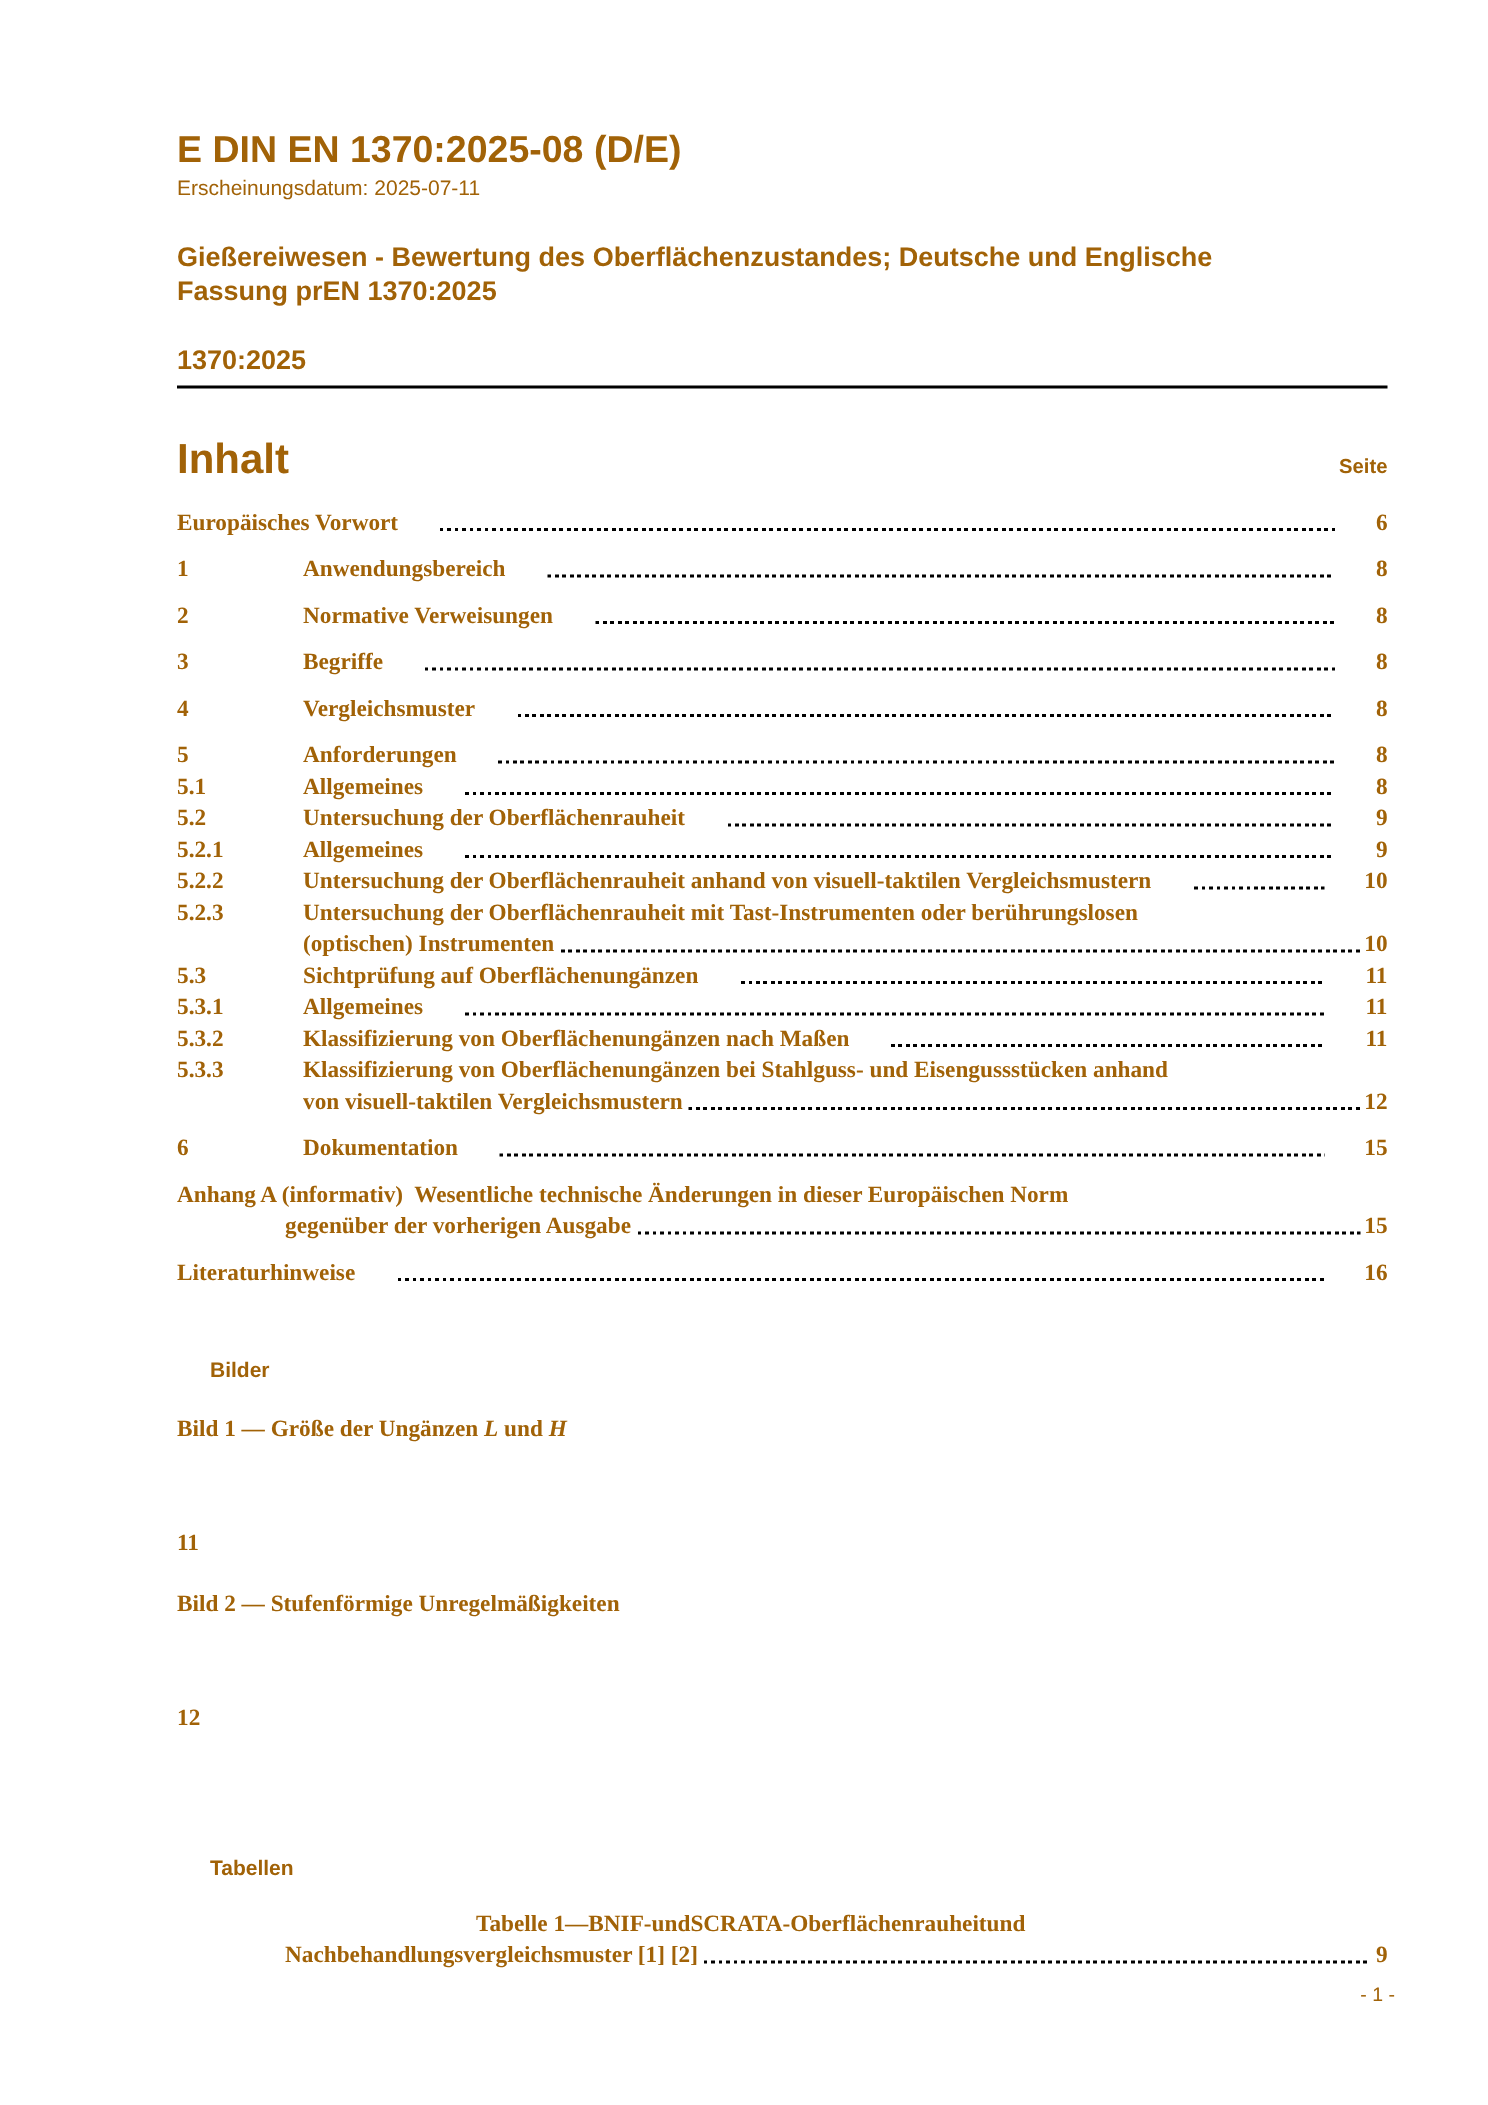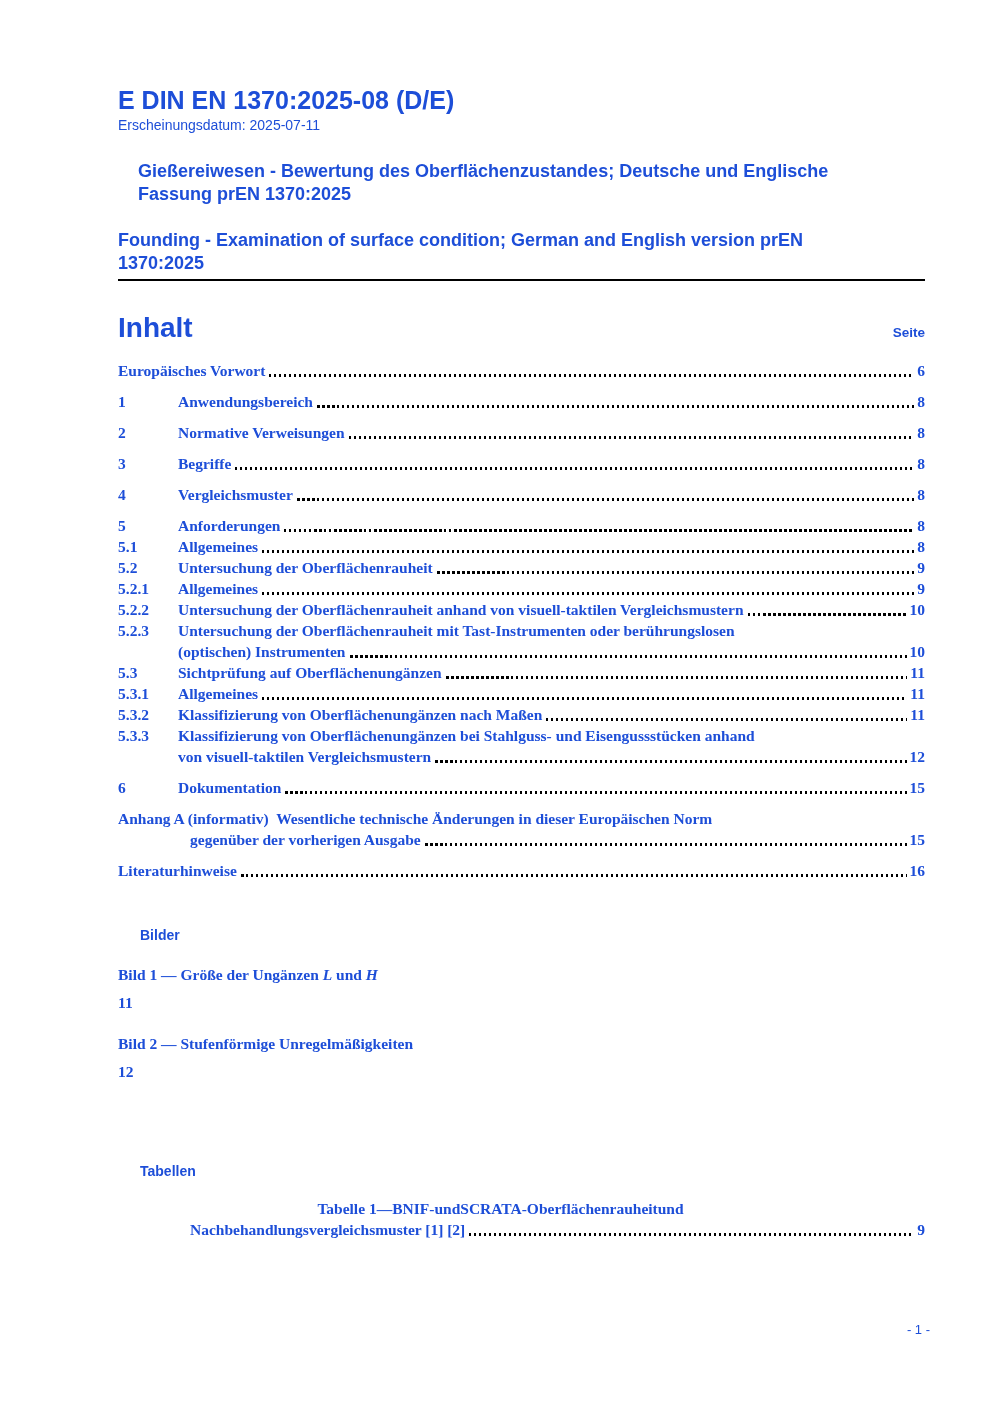--- a/index.html
+++ b/index.html
@@ -1,35 +1,35 @@
 <!DOCTYPE html>
 <html><head>
 <meta charset="utf-8">
 <style>
   html,body{margin:0;padding:0;background:#e8e8e8;}
-  .page{position:relative;width:992px;height:1403px;background:#ffffff;color:#1d4ed8;
+  .page{position:relative;width:992px;height:1403px;background:#ffffff;color:#a16207;
         font-family:"Liberation Sans",sans-serif;overflow:hidden;}
   .content{position:absolute;left:118px;top:0;width:807px;}
 
   
   .doc-number{margin-top:86px;font-size:25px;font-weight:bold;line-height:28px;letter-spacing:0;}
   .pub-date{margin-top:2px;font-size:14px;line-height:18px;}
-  .title-de{margin-top:26px;font-size:18px;font-weight:bold;line-height:22.5px;margin-left:20px;}
+  .title-de{margin-top:26px;font-size:18px;font-weight:bold;line-height:22.5px;}
   .title-en{margin-top:24px;font-size:18px;font-weight:bold;line-height:22.5px;}
   .rule{margin-top:5px;border:0;border-top:2.5px solid #000;height:0;}
 
   
   .toc-head{display:flex;justify-content:space-between;align-items:baseline;margin-top:34px;}
   .toc-title{font-size:28px;font-weight:bold;line-height:26px;}
   .seite{font-size:13.5px;font-weight:bold;}
 
   
   .toc{margin-top:19px;font-family:"Liberation Serif",serif;font-weight:bold;
        font-size:15.5px;line-height:21px;}
-  .row{display:flex;align-items:stretch;}
+  .row{display:flex;align-items:stretch;gap:24px;}
   .g{margin-top:10px;}
   .n{flex:0 0 60px;}
   .t{white-space:nowrap;}
   .body{flex:1 1 auto;min-width:0;}
   .l2row{display:flex;}
   .ind72{padding-left:72px;}
   .leader{flex:1 1 auto;height:2.5px;align-self:flex-end;margin:0 3px 4.5px 4px;
           background:repeating-linear-gradient(to right,#000 0,#000 2.5px,transparent 2.5px,transparent 5px);}
   .p{flex:0 0 auto;}
   .iv{font-style:italic;}
@@ -52,21 +52,20 @@
 <div class="page">
   <div class="content">
 
     <div class="doc-number">E DIN EN 1370:2025-08 (D/E)</div>
     <div class="pub-date">Erscheinungsdatum: 2025-07-11</div>
     <div class="title-de">
       <div>Gießereiwesen - Bewertung des Oberflächenzustandes; Deutsche und Englische</div>
       <div>Fassung prEN 1370:2025</div>
     </div>
     <div class="title-en">
-      <div>Founding - Examination of surface condition; German and English version prEN</div>
       <div>1370:2025</div>
     </div>
     <div class="rule"></div>
 
     <div class="toc-head">
       <span class="toc-title">Inhalt</span>
       <span class="seite">Seite</span>
     </div>
 
     <div class="toc">

